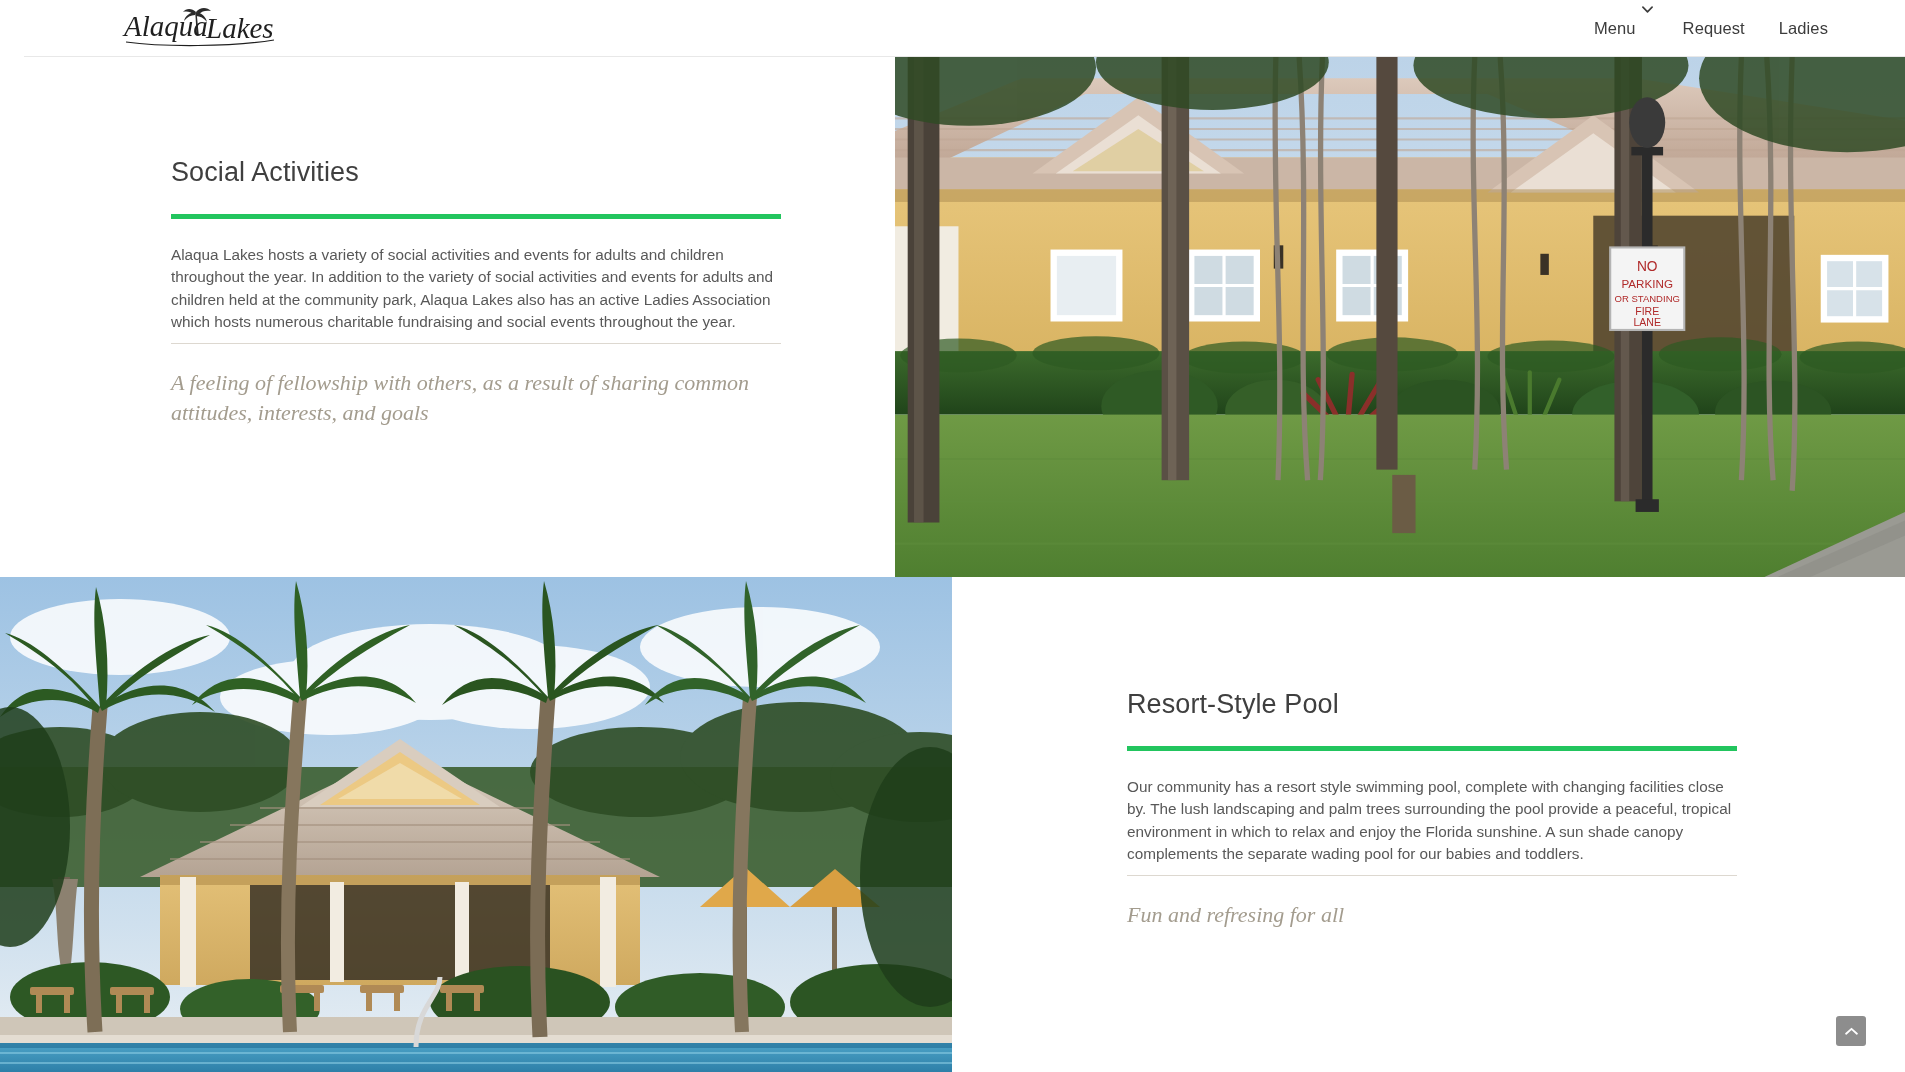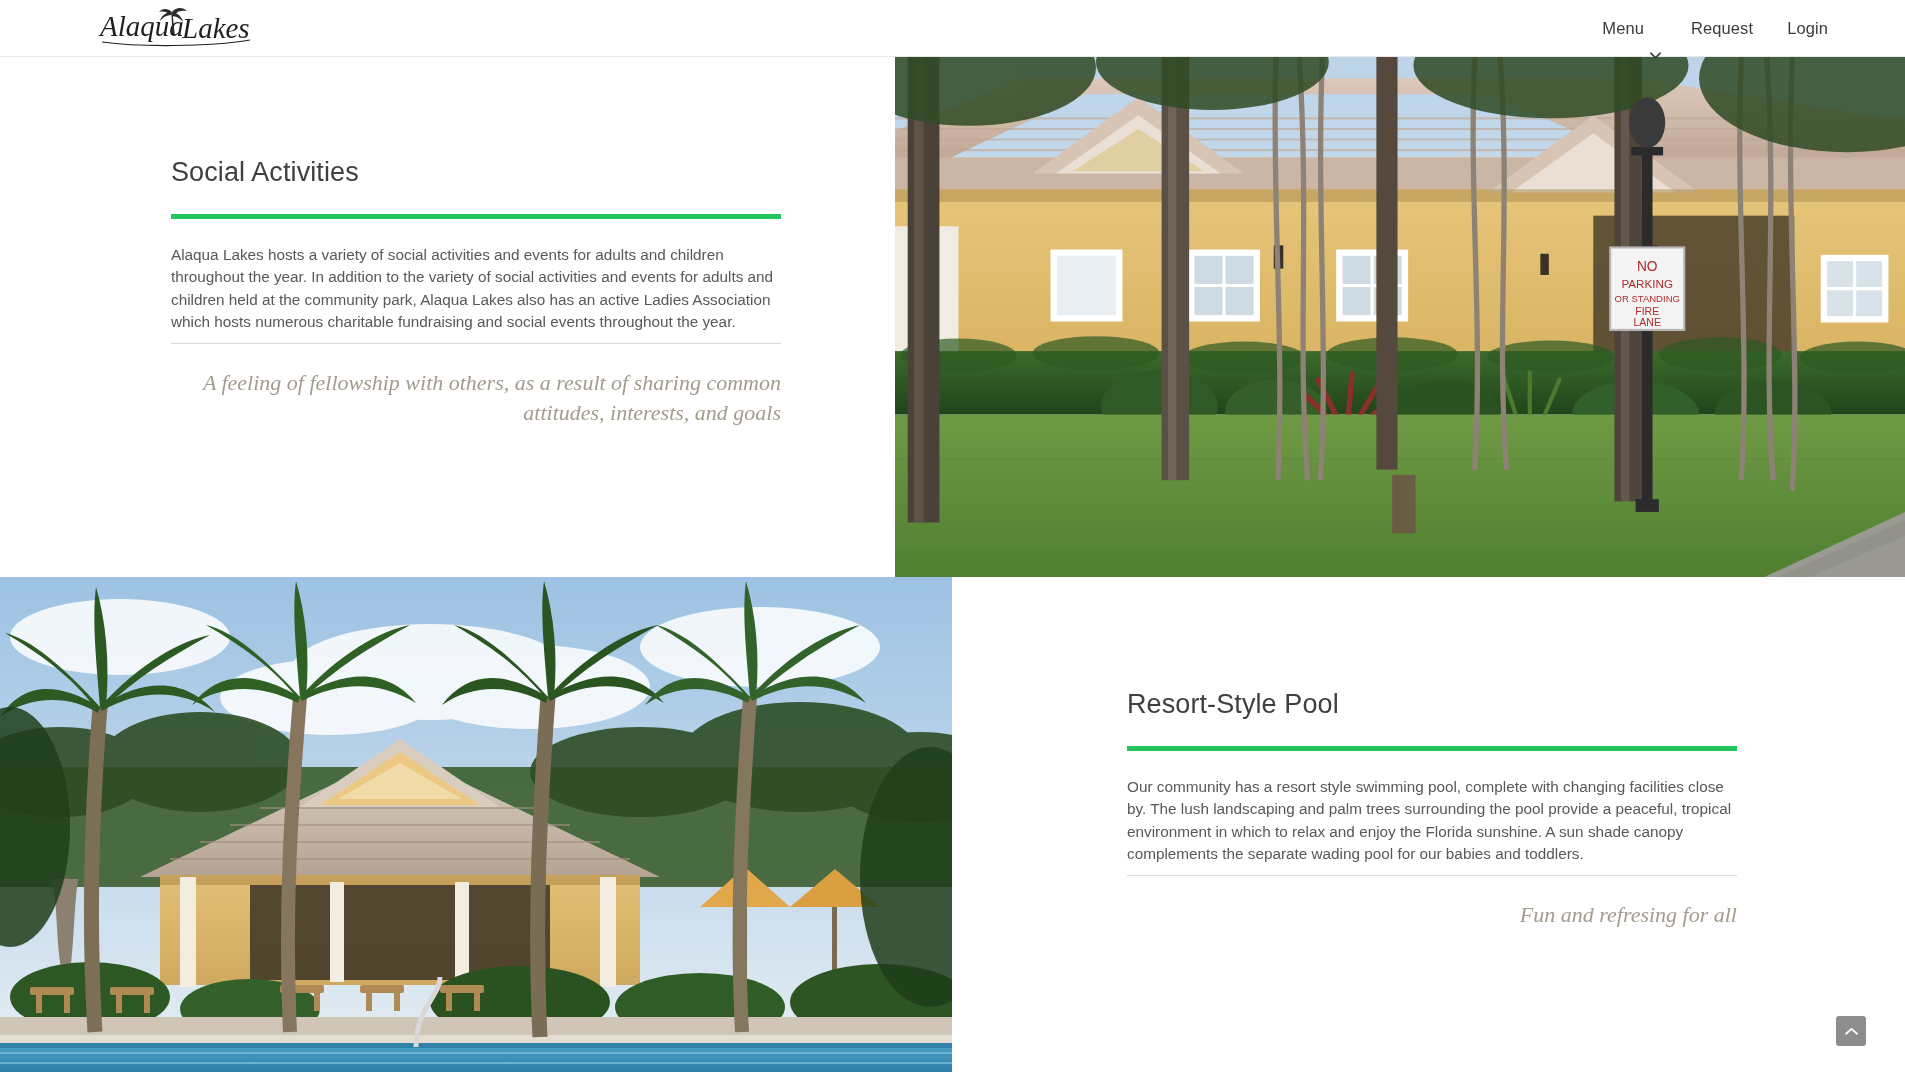--- a/index.html
+++ b/index.html
@@ -13,20 +13,21 @@
 
   
   .site-header {
     position: relative;
     height: 57px;
     background: #ffffff;
     border-bottom: 1px solid #e8e8e8;
     display: flex;
     align-items: center;
     z-index: 50;
+    margin-left: 24px;
   }
   .logo {
     position: absolute;
     left: 97px;
     top: 4px;
     width: 160px;
     height: 48px;
     display: flex;
     align-items: center;
     justify-content: center;
@@ -46,21 +47,21 @@
     font-size: 16.5px;
     color: #3c3c3c;
     padding: 0 17px;
     line-height: 57px;
     cursor: pointer;
     white-space: nowrap;
     letter-spacing: 0.1px;
   }
   .nav-menu-wrap {
     display: flex;
-    align-items: flex-end;
+    align-items: flex-start;
     padding: 0 13px 0 17px;
     cursor: pointer;
   }
   .nav-menu-wrap .nav-item { padding: 0 6px 0 0; }
   .caret {
     width: 11px;
     height: 11px;
     position: relative;
     top: 1px;
   }
@@ -108,21 +109,20 @@
     padding-bottom: 10px;
     border-bottom: 1px solid #ddd8d0;
     margin-bottom: 24px;
   }
   p.block-quote {
     font-family: "Liberation Serif", serif;
     font-style: italic;
     font-size: 22px;
     line-height: 1.35;
     color: #a39c8e;
-    text-align: right;
   }
 
   
   .sec2 { height: 495px; }
   .sec2 .img-col {
     width: 952px;
     position: relative;
     overflow: hidden;
   }
   .sec2 .text-col {
@@ -181,21 +181,21 @@
   <nav class="main-nav">
     <div class="nav-menu-wrap">
       <span class="nav-item">Menu</span>
       <span class="caret">
         <svg width="11" height="11" viewBox="0 0 12 12">
             <path d="M1 3.5 L6 8.5 L11 3.5" stroke="#3c3c3c" stroke-width="1.8" fill="none" stroke-linecap="round" stroke-linejoin="round"></path>
           </svg>
       </span>
     </div>
     <a class="nav-item">Request</a>
-    <a class="nav-item">Login</a>
+    <a class="nav-item">Ladies</a>
   </nav>
 </header>
 
 <section class="section sec1">
   <div class="text-col">
     <div class="text-block">
       <h2 class="block-title">Social Activities</h2>
       <p class="block-body">Alaqua Lakes hosts a variety of social activities and events for adults and children throughout the year. In addition to the variety of social activities and events for adults and children held at the community park, Alaqua Lakes also has an active Ladies Association which hosts numerous charitable fundraising and social events throughout the year.</p>
       <p class="block-quote">A feeling of fellowship with others, as a result of sharing common attitudes, interests, and goals</p>
     </div>

